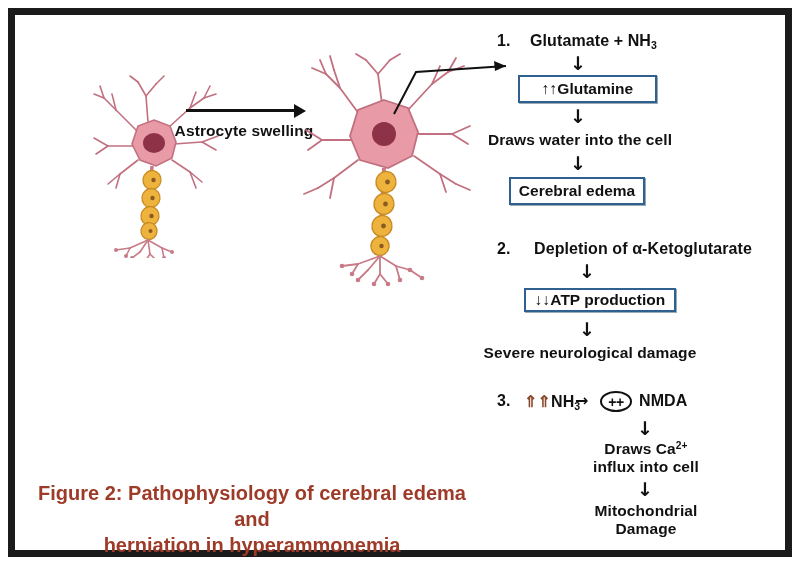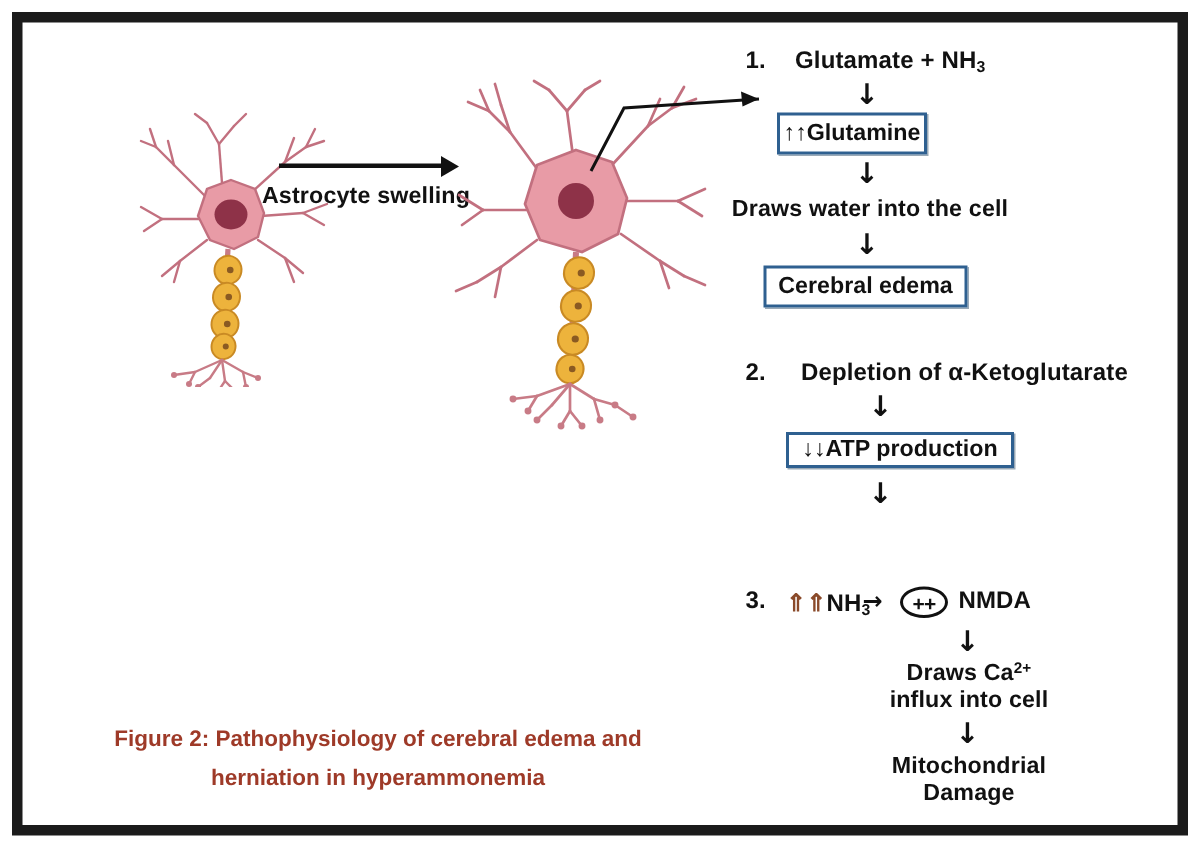--- a/index.html
+++ b/index.html
@@ -82,21 +82,21 @@
     border-top: 7px solid transparent;
     border-bottom: 7px solid transparent;
     border-left: 12px solid #111111;
   }
 
   
   .caption {
     position: absolute;
     color: #9e3a28;
     font-weight: bold;
-    font-size: 15px;
+    font-size: 20px;
     line-height: 26px;
     text-align: center;
   }
 
   
   .nmda-circle {
     position: absolute;
     box-sizing: border-box;
     border: 2px solid #111111;
     border-radius: 50%;
@@ -285,39 +285,40 @@
   <svg class="abs" style="left:388px; top:58px;" width="130" height="60" viewBox="0 0 130 60">
     <path d="M6,56 L28,14 L118,8" stroke="#111111" stroke-width="2" fill="none"></path>
     <path d="M118,8 L106,3 L107,13 Z" fill="#111111"></path>
   </svg>
 
   <div class="txt t16" style="left:497px; top:32px;">1.</div>
   <div class="txt t16" style="left:530px; top:32px;"><span>Glutamate + NH</span><sub>3</sub></div>
 
   <div class="down-arrow" style="left:578px; top:54px;">↓</div>
 
-  <div class="blue-box" style="left:518px; top:75px; width:100px; height:28px;">↑↑Glutamine</div>
+  <div class="blue-box" style="left:518px; top:75px; width:139px; height:28px;">↑↑Glutamine</div>
 
   <div class="down-arrow" style="left:578px; top:107px;">↓</div>
 
   <div class="txt t15 center-txt" style="left:580px; top:131px;">Draws water into the cell</div>
 
   <div class="down-arrow" style="left:578px; top:154px;">↓</div>
 
   <div class="blue-box" style="left:509px; top:177px; width:136px; height:28px;">Cerebral edema</div>
 
   <div class="txt t16" style="left:497px; top:240px;">2.</div>
   <div class="txt t16" style="left:534px; top:240px;">Depletion of α-Ketoglutarate</div>
 
   <div class="down-arrow" style="left:587px; top:262px;">↓</div>
 
   <div class="blue-box" style="left:524px; top:288px; width:152px; height:24px;">↓↓ATP production</div>
 
   <div class="down-arrow" style="left:587px; top:320px;">↓</div>
 
+  <div class="txt t15 center-txt" style="left:590px; top:344px;">Severe neurological damage</div>
 
   <div class="txt t16" style="left:497px; top:392px;">3.</div>
 
   <div class="txt t16" style="left:524px; top:392px;">
     <span class="brown-arrows">⇑⇑</span><span>NH</span><sub>3</sub>
   </div>
 
   <div class="txt t16 right-arrow-glyph" style="left:575px; top:391px;">→</div>
 
   <div class="nmda-circle" style="left:600px; top:391px; width:32px; height:21px;">++</div>

